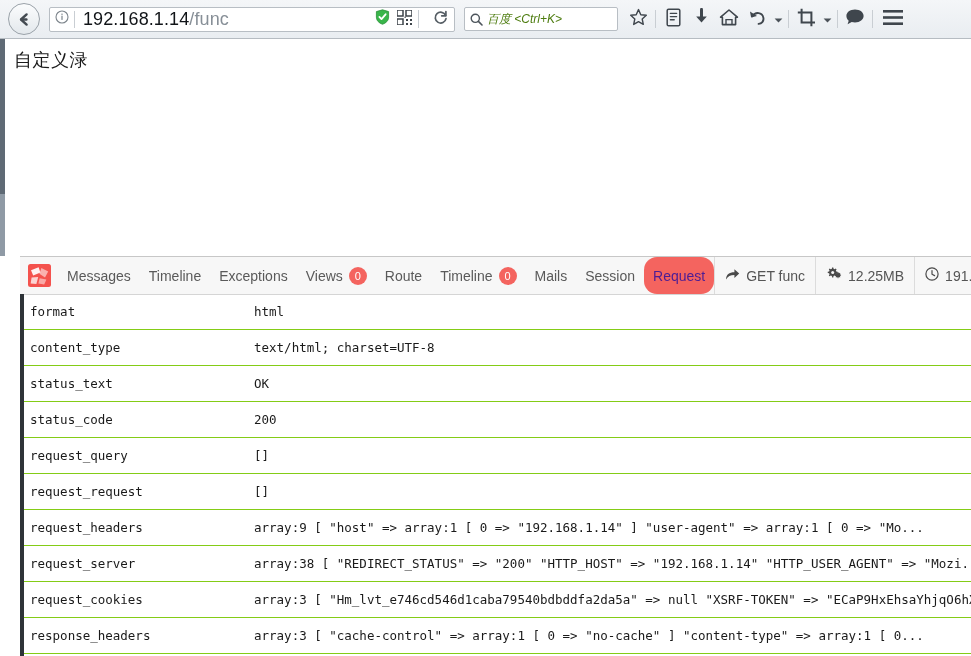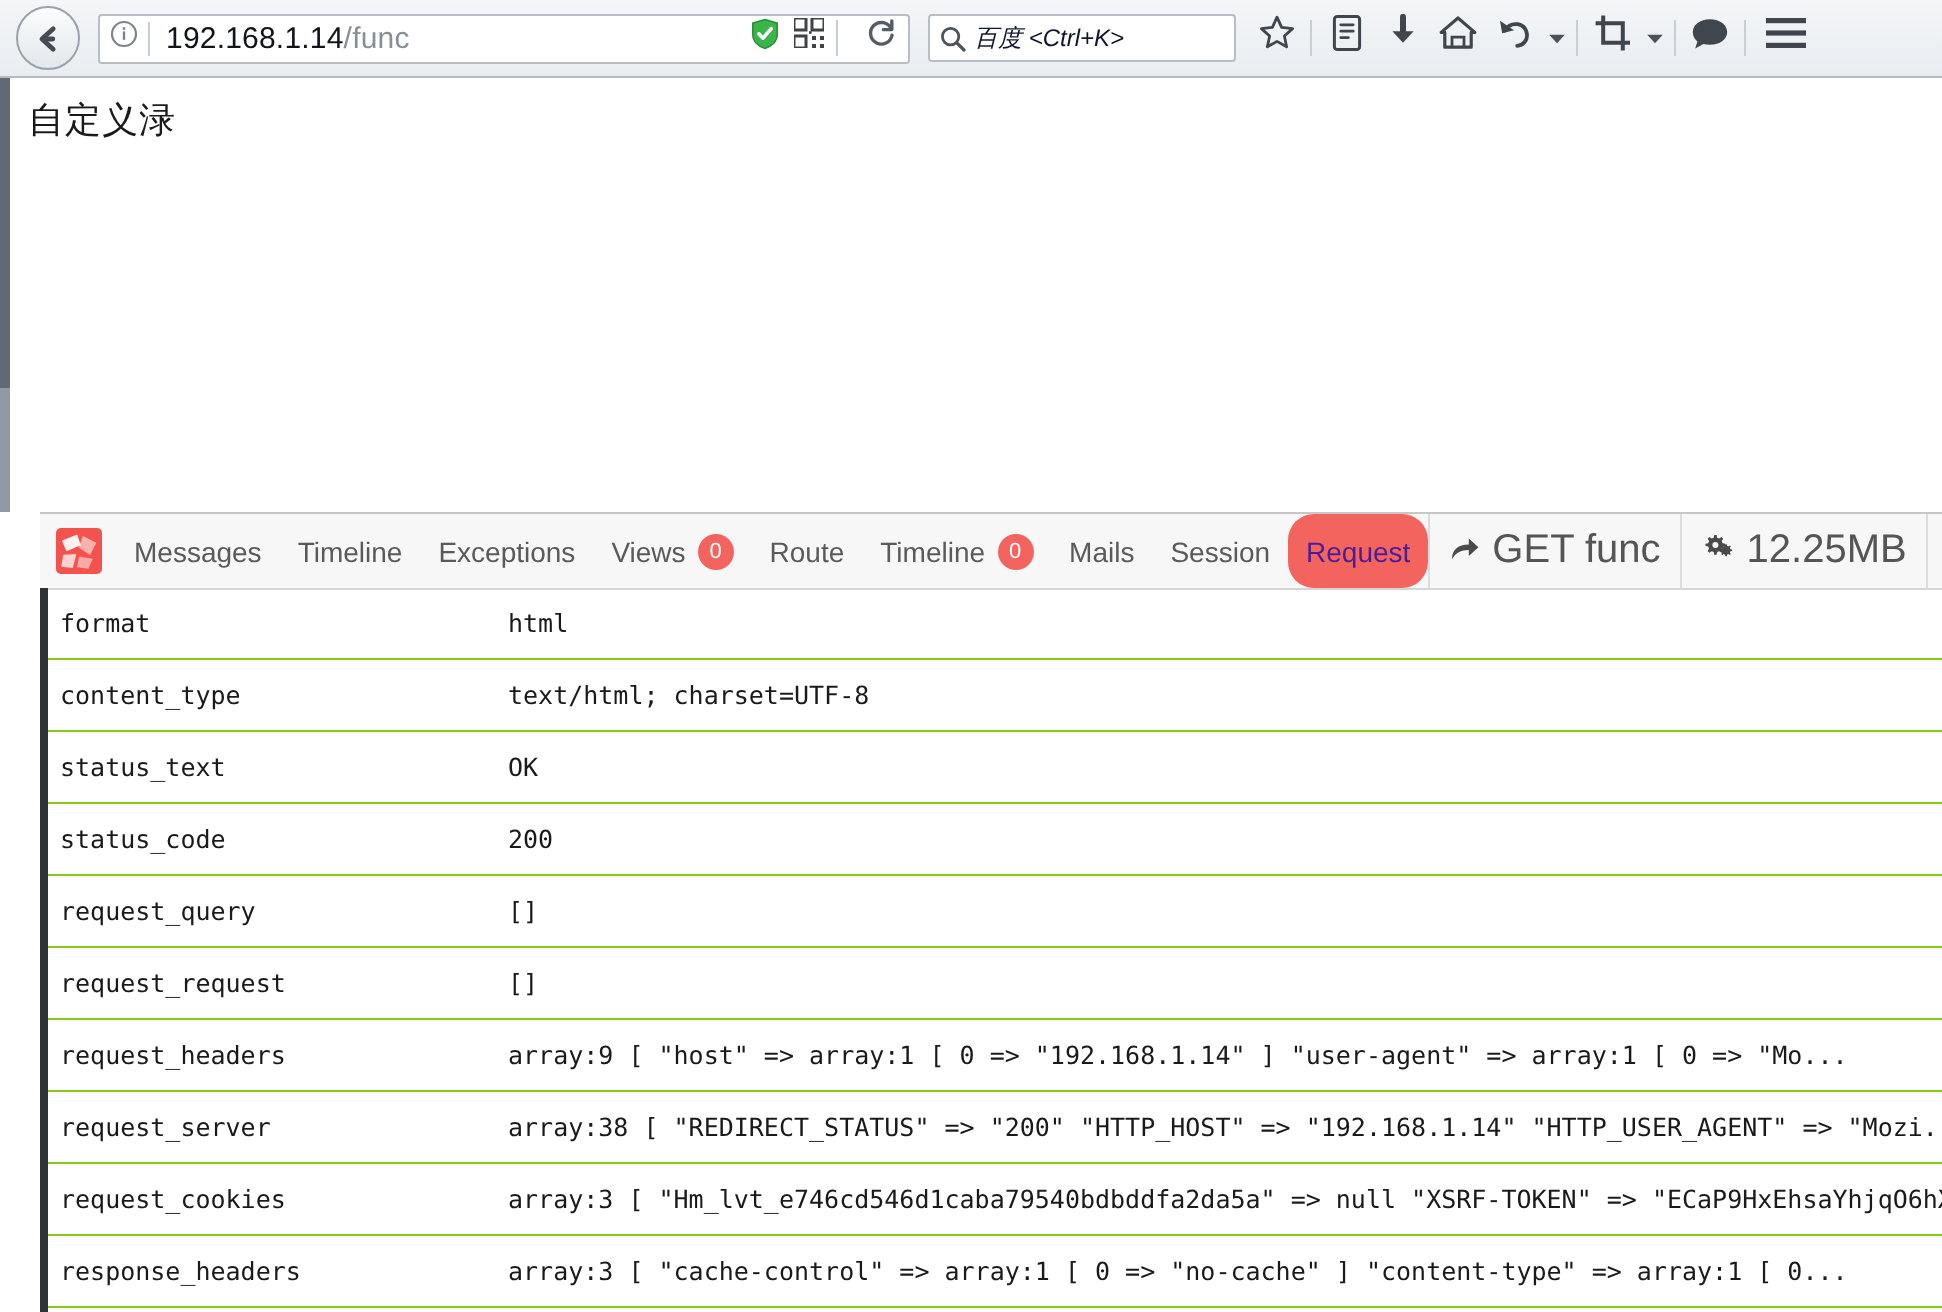--- a/index.html
+++ b/index.html
@@ -56,21 +56,21 @@
     display:flex; align-items:center; justify-content:center;
     flex: 0 0 auto;
     cursor: pointer;
   }
   .url-sep {
     width: 1px; height: 17px; background: #c9ced3; flex:0 0 auto;
   }
   .url-text {
     flex: 1 1 auto;
     padding-left: 8px;
-    font-size: 15px;
+    font-size: 18px;
     color: #111418;
     white-space: nowrap;
     overflow: hidden;
     letter-spacing: 0.1px;
     cursor: text;
   }
   .url-text .dim { color: #878f97; }
   .url-icons {
     display:flex; align-items:center; flex:0 0 auto; padding-right:2px;
   }
@@ -99,21 +99,21 @@
     border-radius: 2px;
     display:flex;
     align-items:center;
     box-sizing:border-box;
     cursor: text;
   }
   .searchbar .sicon { width:22px; display:flex; align-items:center; justify-content:center; flex:0 0 auto;}
   .search-ph {
     font-size: 12px;
     font-style: italic;
-    color: #0f172a;
+    color: #4d7c0f;
     white-space: nowrap;
     overflow:hidden;
   }
 
   .tool-icons { display:flex; align-items:center; margin-left: 6px; }
   .tbtn {
     width: 28px; height: 30px;
     display:flex; align-items:center; justify-content:center;
     cursor:pointer;
     flex: 0 0 auto;
@@ -201,21 +201,21 @@
     background: #f4645f;
     color:#ffffff;
     font-size: 11px;
     box-sizing:border-box;
   }
   .db-stat {
     display:flex;
     align-items:center;
     gap: 6px;
     padding: 0 10px;
-    font-size: 20px;
+    font-size: 14px;
     color: #555;
     border-left: 1px solid #dcdcdc;
     white-space:nowrap;
     flex:0 0 auto;
     cursor:pointer;
   }
 
   
   .db-body {
     position:absolute;

